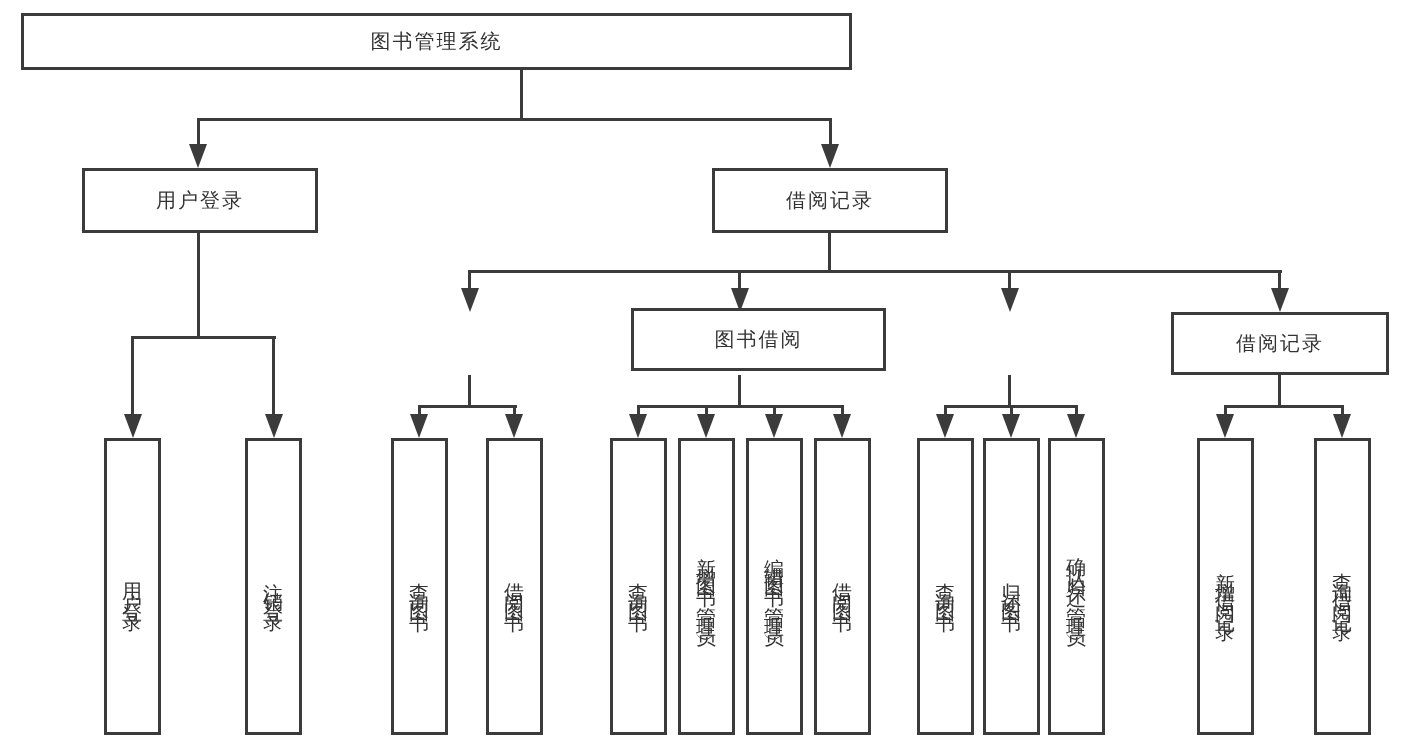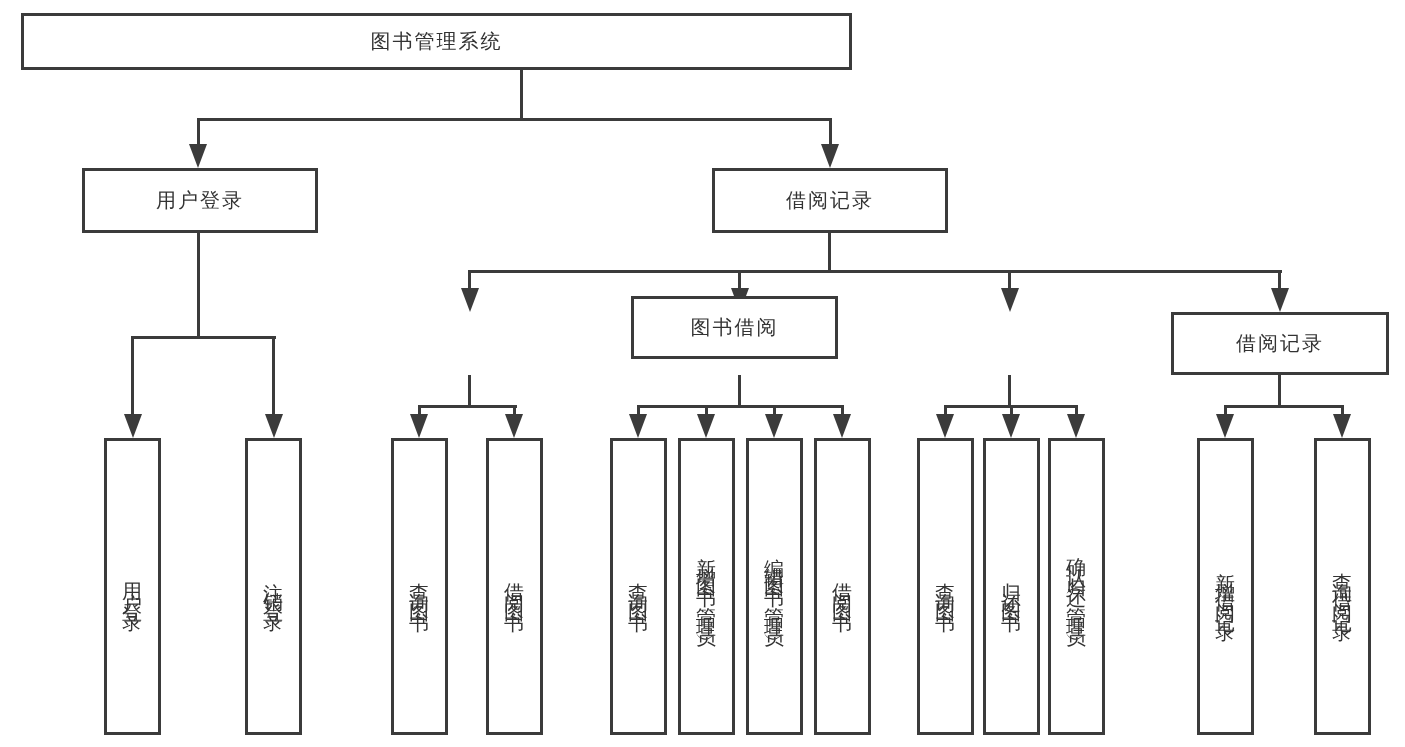--- a/index.html
+++ b/index.html
@@ -69,21 +69,21 @@
   <div class="hline" style="left:468px;top:270px;width:814px;"></div>
   <div class="vline" style="left:468px;top:270px;height:20px;"></div>
   <div class="ahead" style="left:461px;top:288px;"></div>
   <div class="vline" style="left:738px;top:270px;height:20px;"></div>
   <div class="ahead" style="left:731px;top:288px;"></div>
   <div class="vline" style="left:1008px;top:270px;height:20px;"></div>
   <div class="ahead" style="left:1001px;top:288px;"></div>
   <div class="vline" style="left:1278px;top:270px;height:20px;"></div>
   <div class="ahead" style="left:1271px;top:288px;"></div>
 
-  <div class="box" style="left:631px;top:296px;width:207px;height:63px;">
+  <div class="box" style="left:631px;top:308px;width:255px;height:63px;">
     <span class="lbl">图书借阅</span>
   </div>
   <div class="box" style="left:1171px;top:312px;width:218px;height:63px;justify-content:center;">
     <span class="lbl">借阅记录</span>
   </div>
 
   <div class="vline" style="left:468px;top:375px;height:30px;"></div>
   <div class="hline" style="left:418px;top:405px;width:99px;"></div>
   <div class="vline" style="left:418px;top:405px;height:12px;"></div>
   <div class="ahead" style="left:410px;top:414px;"></div>

